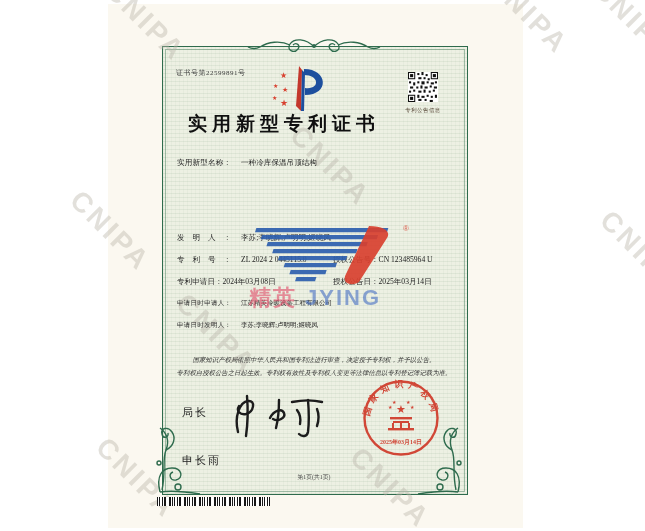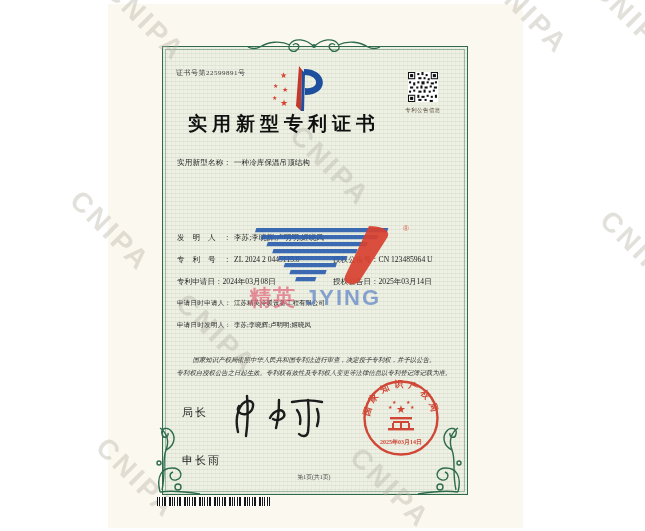--- a/index.html
+++ b/index.html
@@ -16,21 +16,21 @@
          z-index:0;}
   .frame-inner{position:absolute;left:2px;top:2px;right:2px;bottom:2px;
                border:1px solid rgba(62,120,86,0.45);}
   .content{position:absolute;left:0;top:0;width:645px;height:531px;z-index:2;padding-left:43px;}
   .cert-no{position:absolute;left:176px;top:68px;font-size:7px;letter-spacing:0.5px;color:#3c3c3c;}
   .title{position:absolute;left:162px;top:111px;width:244px;text-align:center;
          font-family:"Liberation Sans", sans-serif;font-weight:bold;font-size:19px;
          letter-spacing:5px;color:#101010;}
   .row{position:absolute;left:177px;font-size:7.6px;color:#252525;white-space:nowrap;}
   .row .lbl{display:inline-block;width:54px;text-align:justify;text-align-last:justify;
-            margin-right:3px;vertical-align:top;color:#2b2b2b;}
+            margin-right:10px;vertical-align:top;color:#2b2b2b;}
   .row .val{color:#1d1d1d;}
   .row.wrap{white-space:normal;}
   .row.wrap .val{display:inline-block;width:214px;line-height:11px;vertical-align:top;}
   .row.small{font-size:6.5px;}
   .row.rcol{left:333px;}
   .legal{position:absolute;left:170px;top:353px;width:288px;text-align:center;
          font-size:6.4px;font-style:italic;color:#333;line-height:13px;}
   .director{position:absolute;left:182px;font-size:11px;letter-spacing:2px;color:#1d1d1d;}
   .footer{position:absolute;left:162px;top:473px;width:304px;text-align:center;
           font-size:5.8px;color:#444;}

